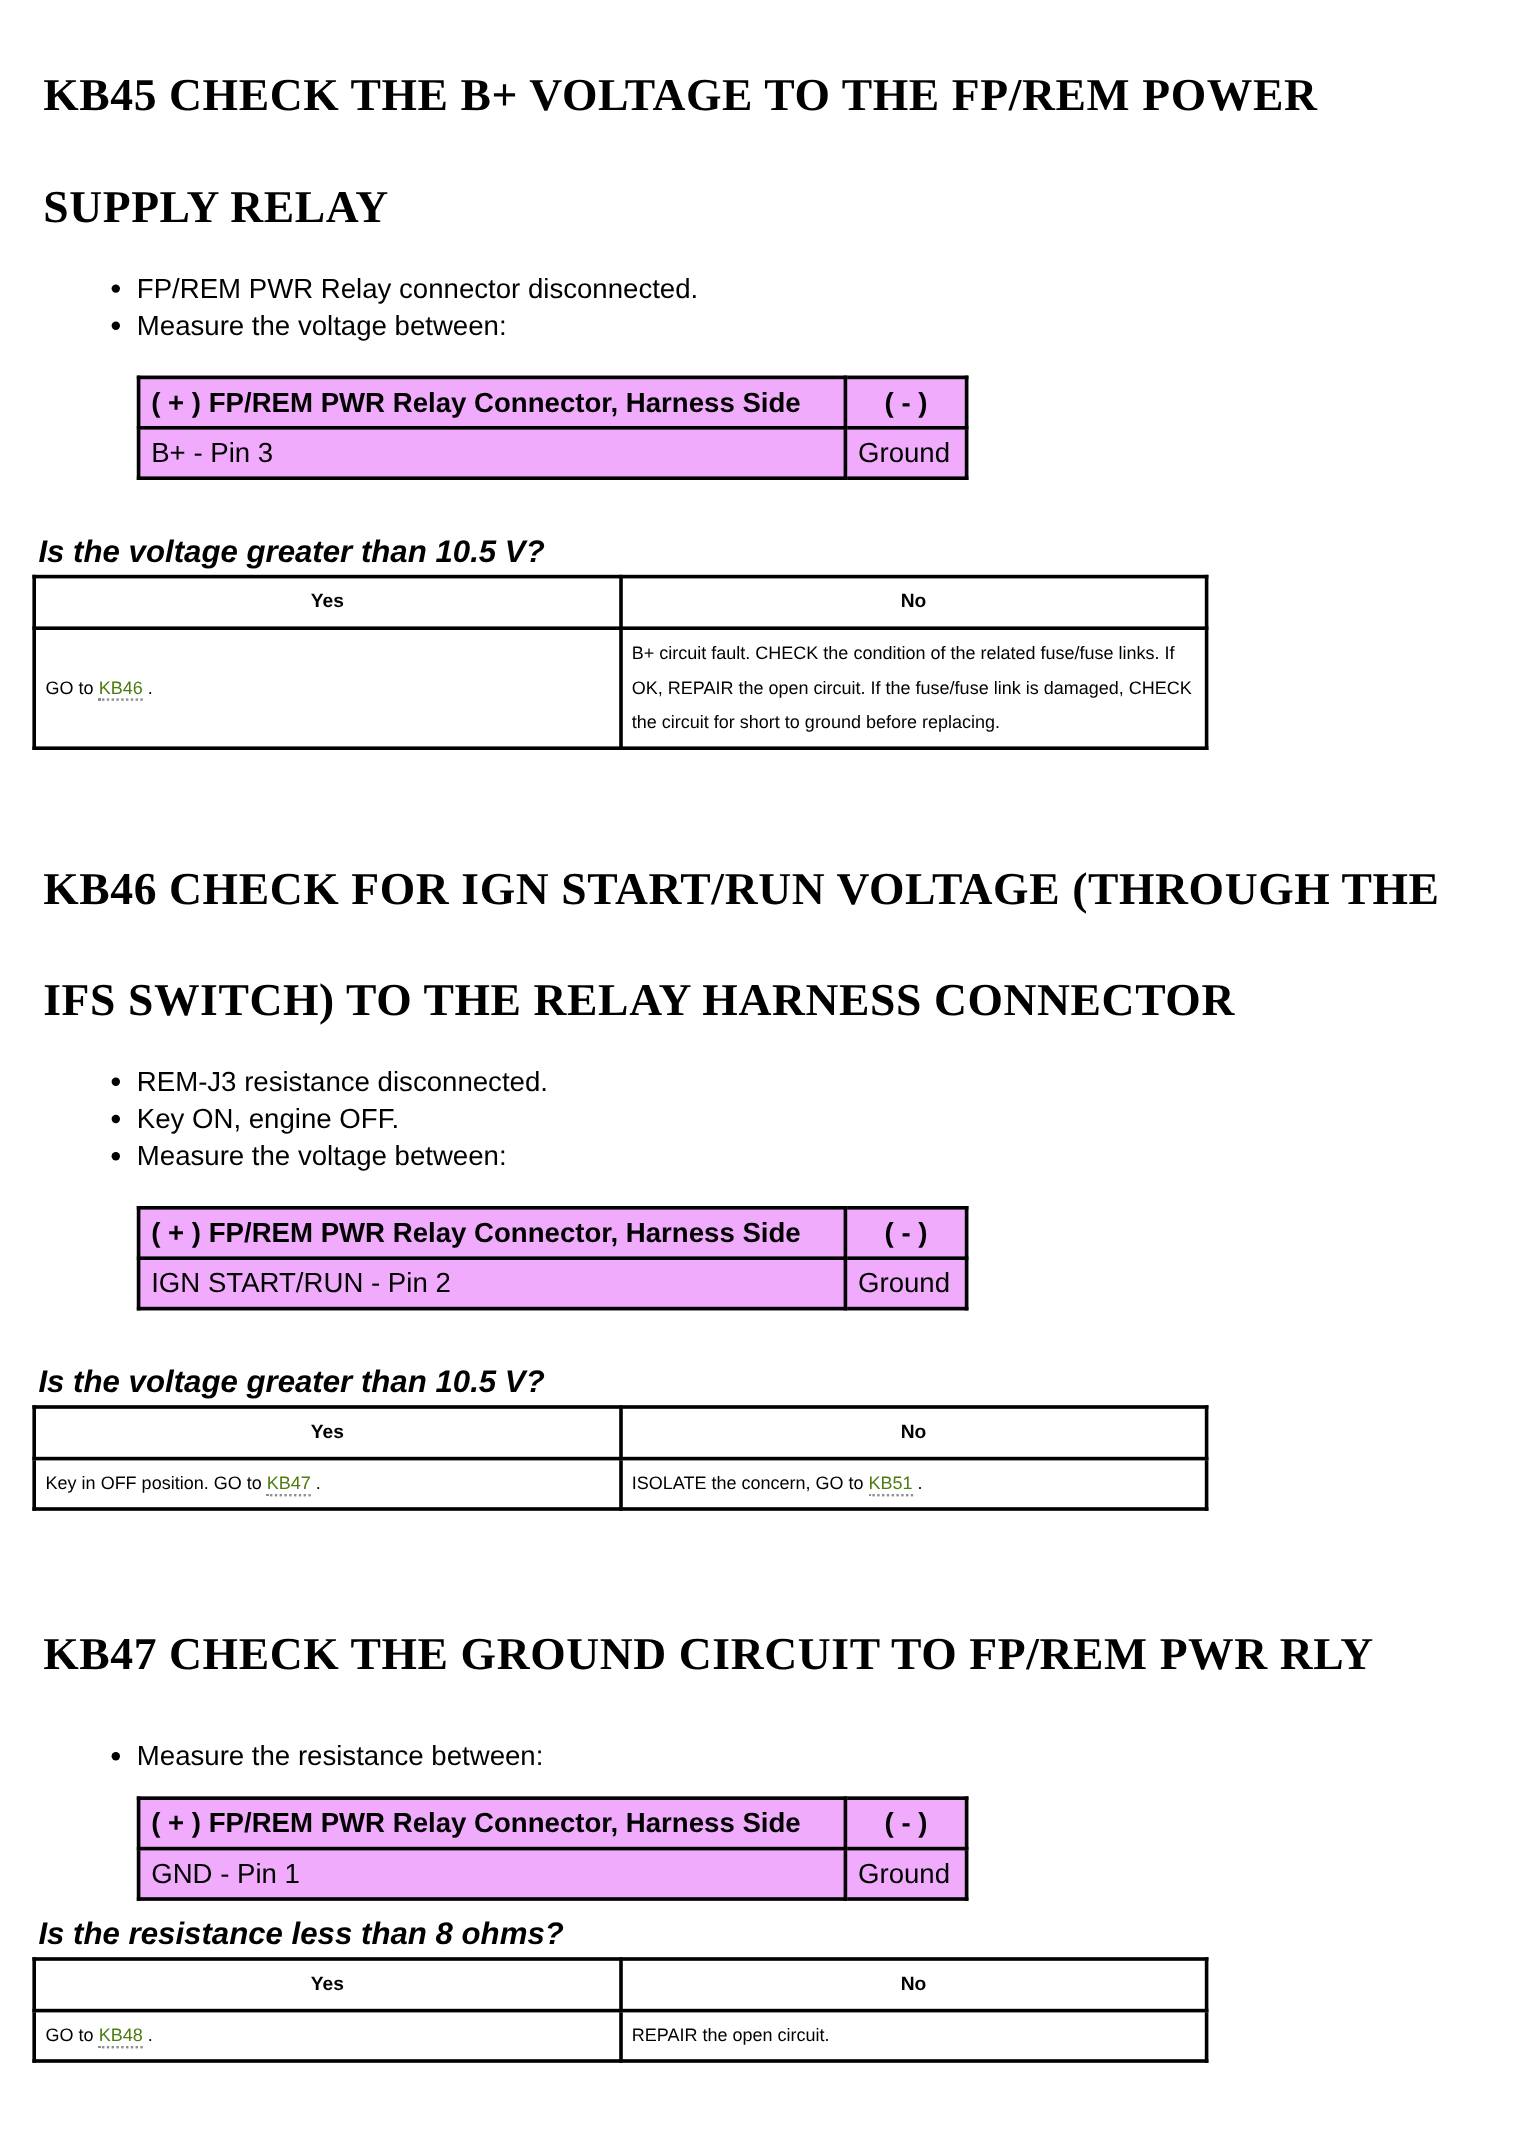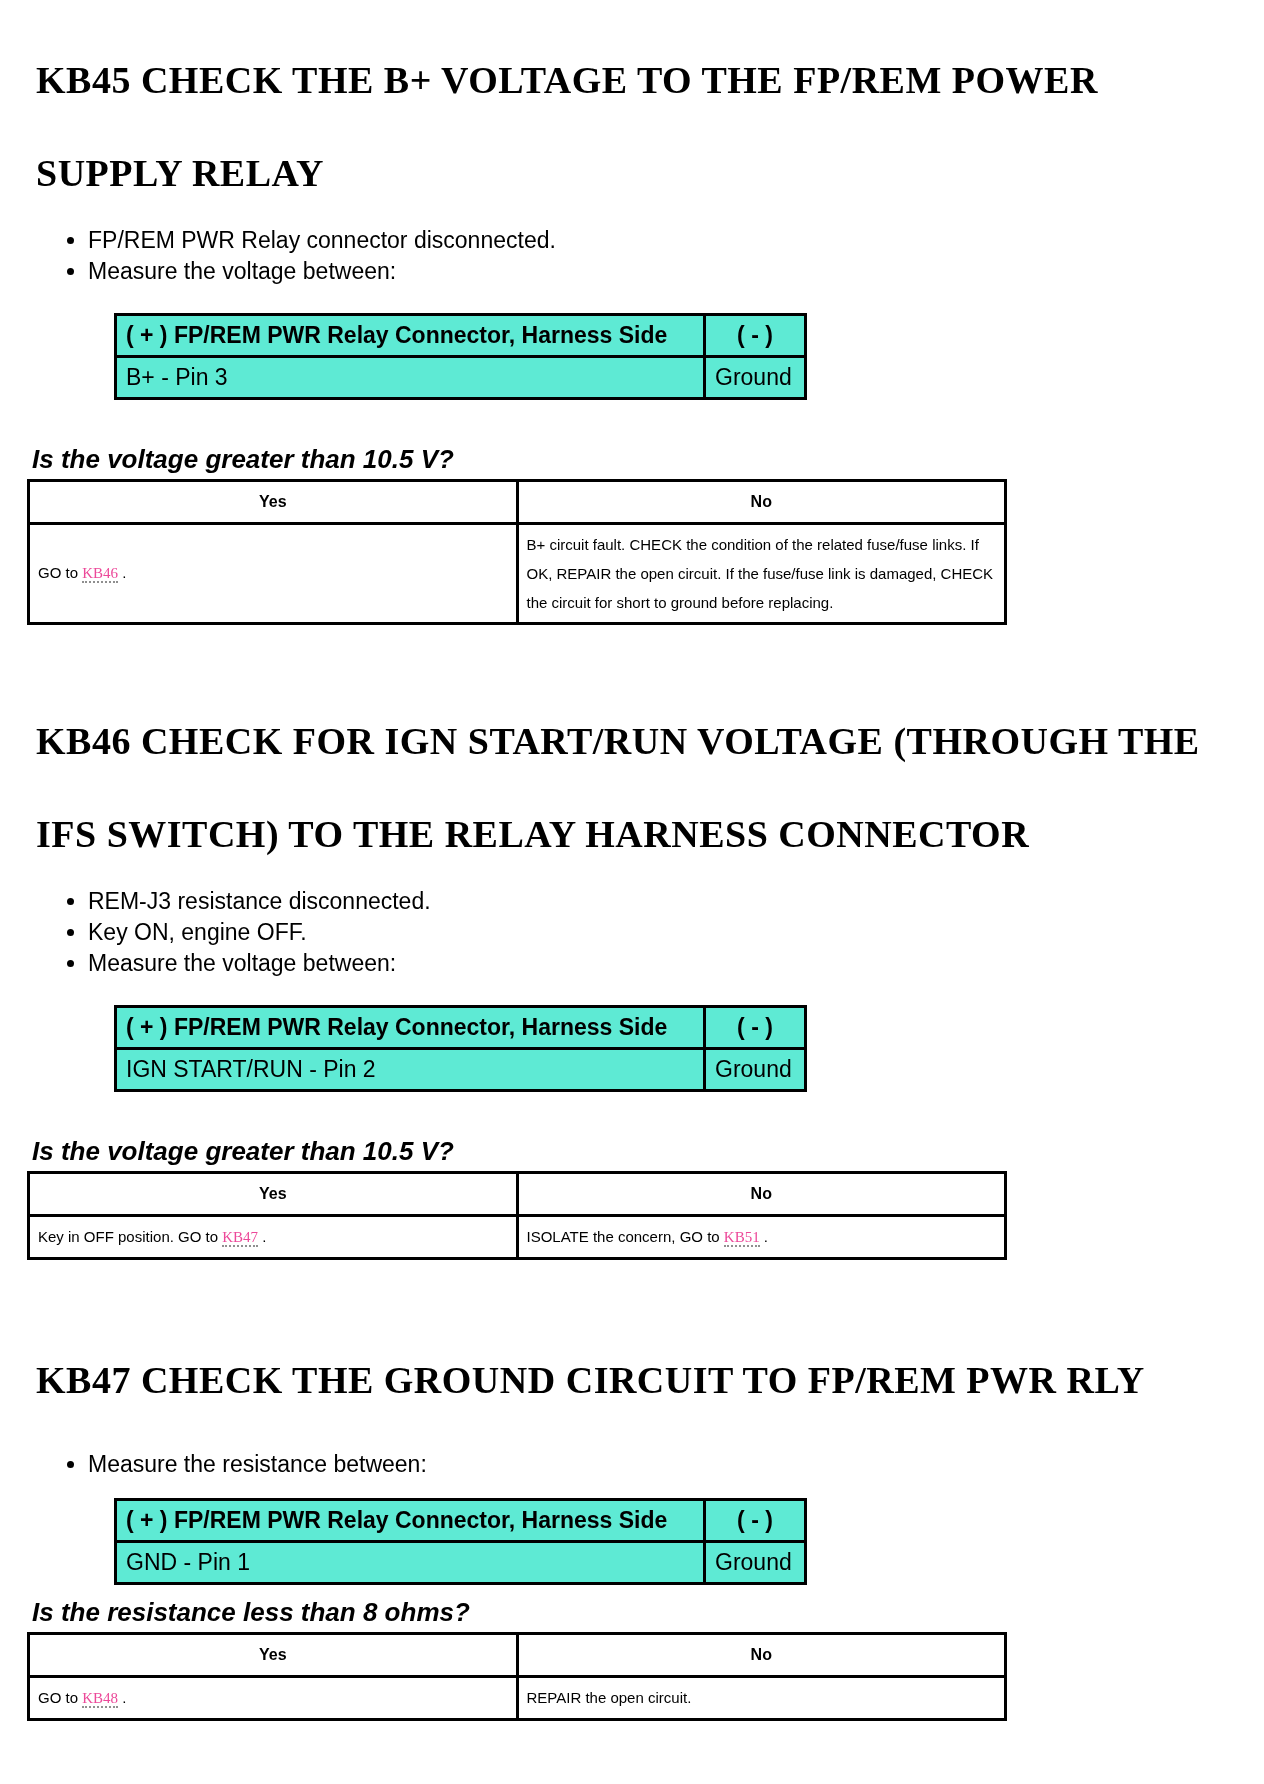--- a/index.html
+++ b/index.html
@@ -19,34 +19,34 @@
     margin: 0 0 0 36px;
     letter-spacing: 0.5px;
   }
   .section-title .tline { display: block; margin-top: 44px; }
   .sec { margin-top: 0; }
   .sec-kb45 { padding-top: 12px; }
   .sec-kb46 { margin-top: 92px; }
   .sec-kb47 { margin-top: 96px; }
 
   ul.bullets {
-    margin: 26px 0 0 10px;
-    padding: 0 0 0 78px;
+    margin: 26px 0 0 0;
+    padding: 0 0 0 114px;
     list-style: disc;
   }
   ul.bullets li {
     font-size: 23px;
     line-height: 31px;
     color: #000;
   }
 
   table.measure-table {
     border-collapse: collapse;
     margin: 26px 0 0 114px;
-    background: #5eead4;
+    background: #f0abfc;
   }
   .sec-kb47 table.measure-table { margin-top: 18px; }
   table.measure-table th, table.measure-table td {
     border: 3px solid #000;
     font-size: 23px;
     padding: 6px 9px;
     text-align: left;
     white-space: nowrap;
   }
   table.measure-table th { font-weight: bold; }
@@ -79,25 +79,24 @@
     text-align: center;
     font-weight: bold;
     font-size: 16px;
     height: 30px;
   }
   table.decision-table td {
     text-align: left;
     line-height: 29px;
   }
   a.xref {
-    color: #ec4899;
+    color: #4d7c0f;
     text-decoration: none;
     border-bottom: 2px dotted #8f8f8f;
     cursor: pointer;
-    font-family: Liberation Serif, serif;
   }
 </style>
 </head>
 <body>
 
 <div class="page">
 
   <section class="sec sec-kb45">
     <h1 class="section-title">
       <span class="tline">KB45 CHECK THE B+ VOLTAGE TO THE FP/REM POWER</span>

